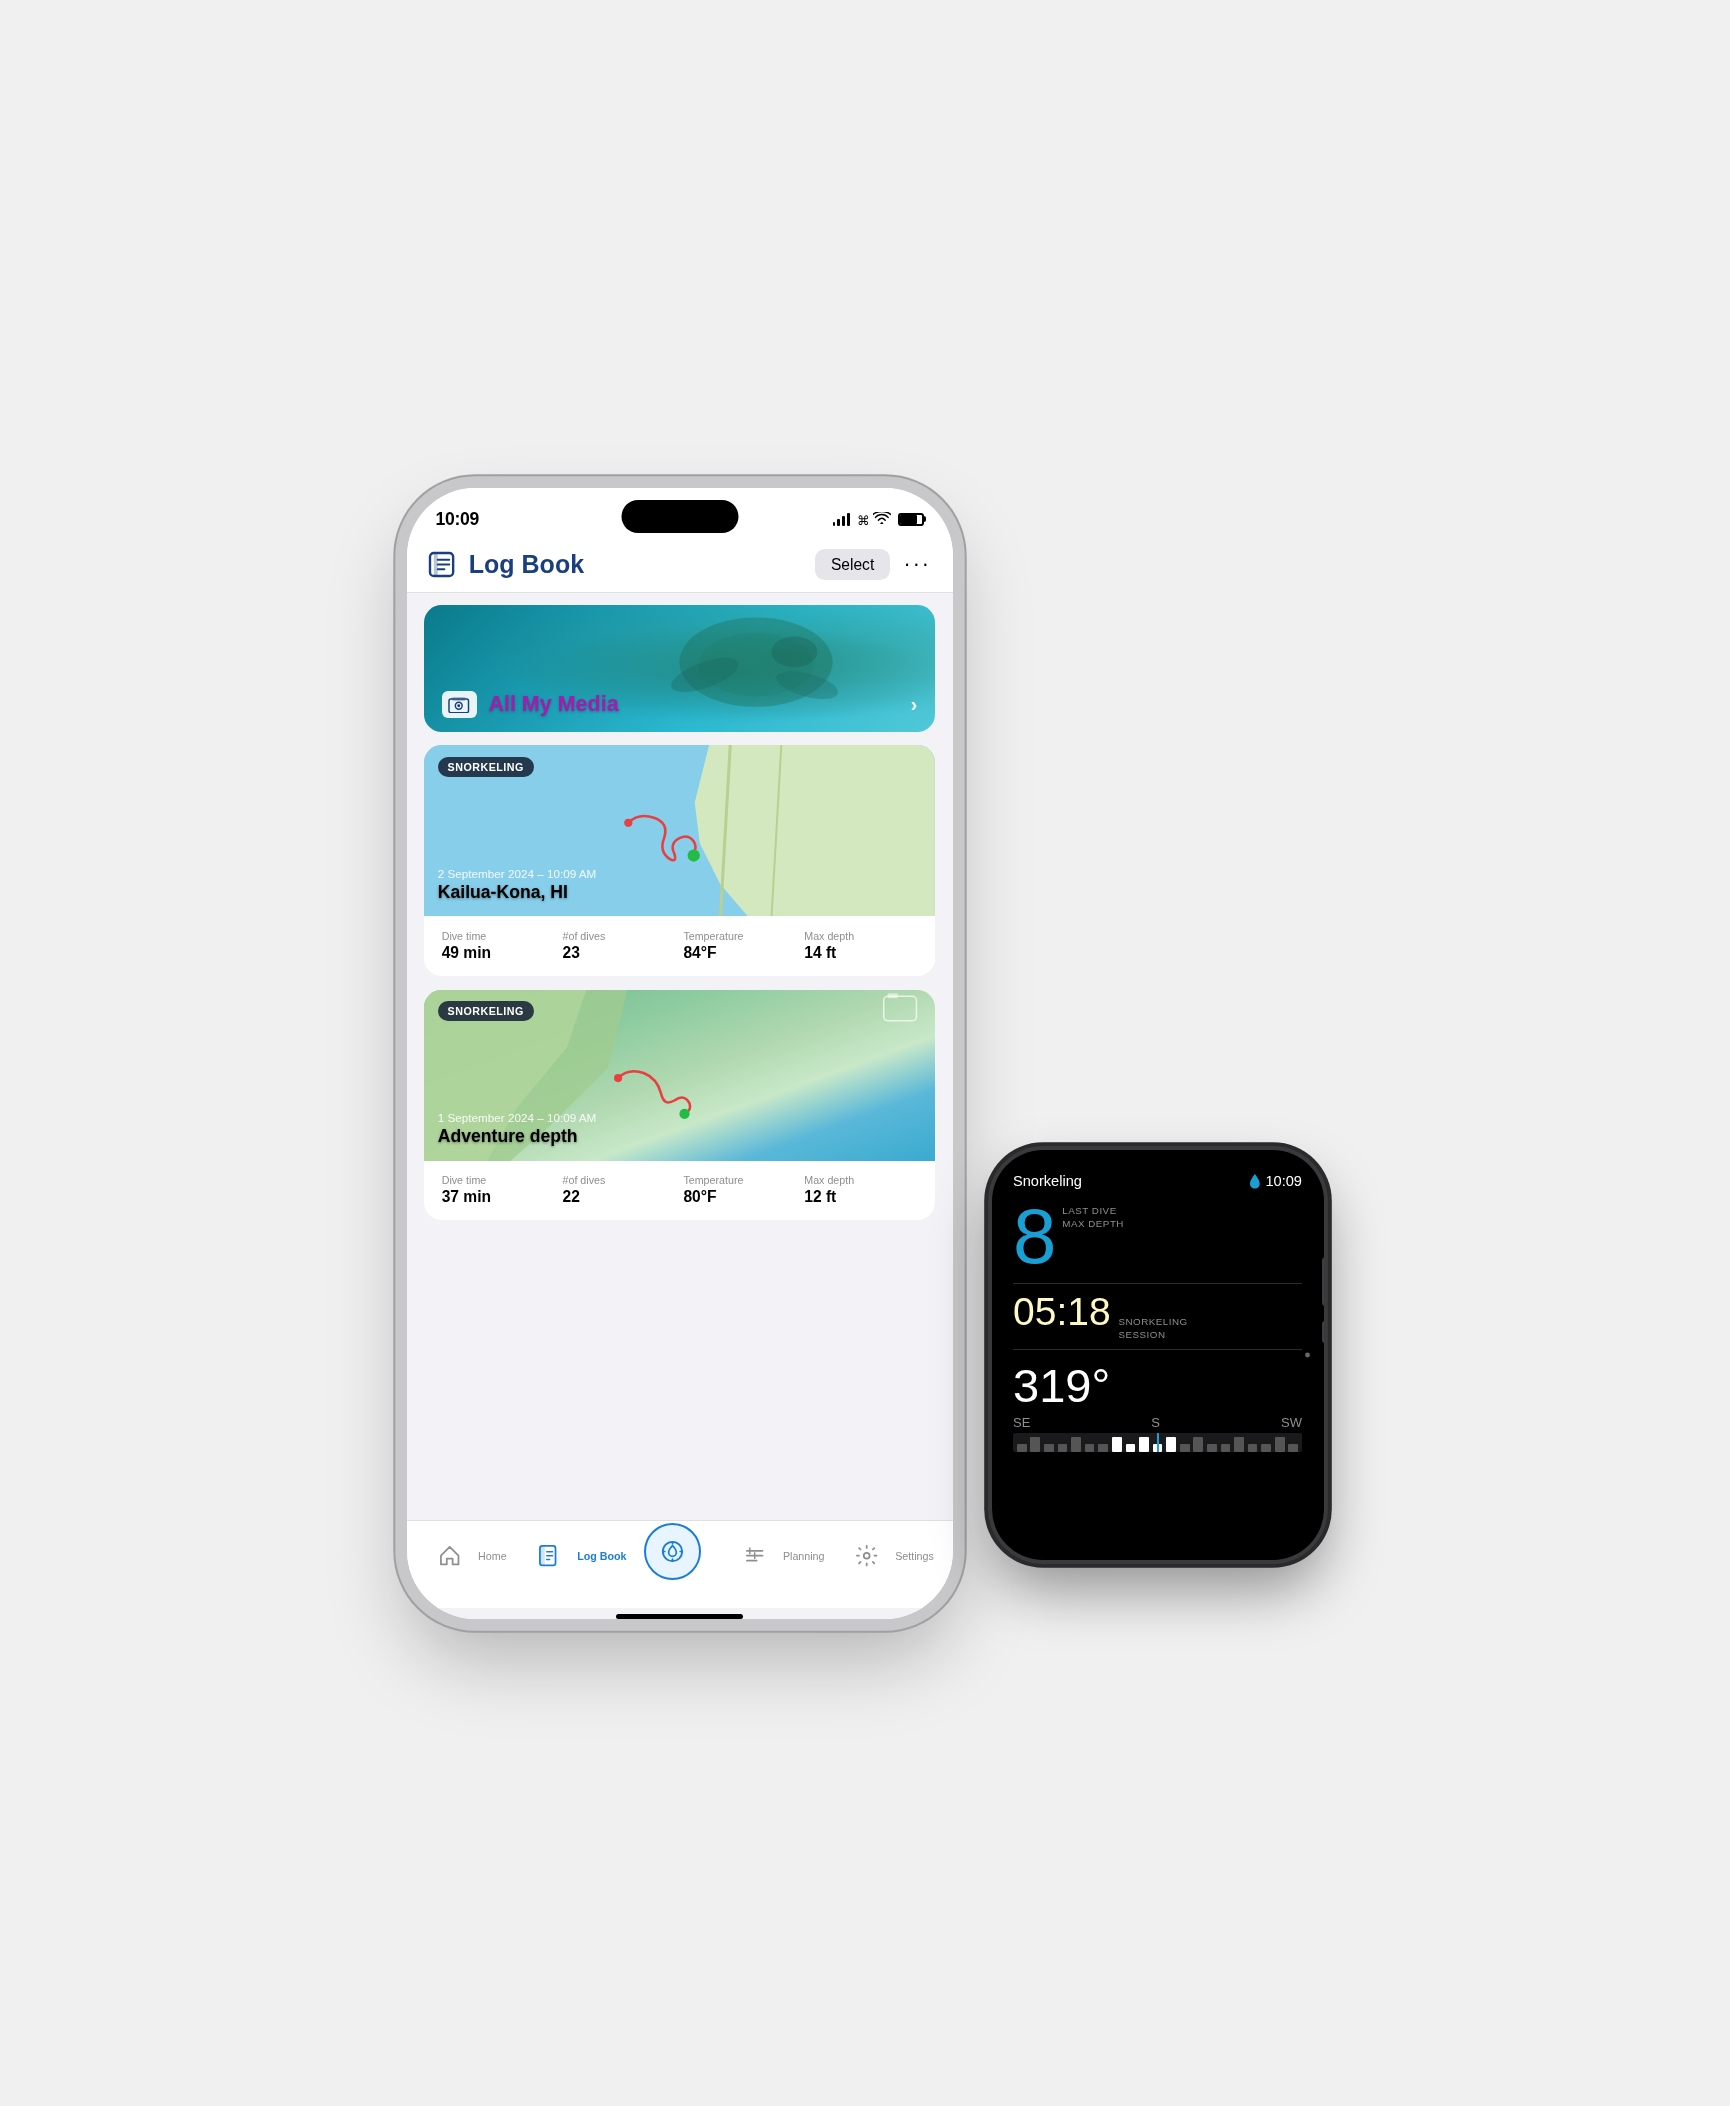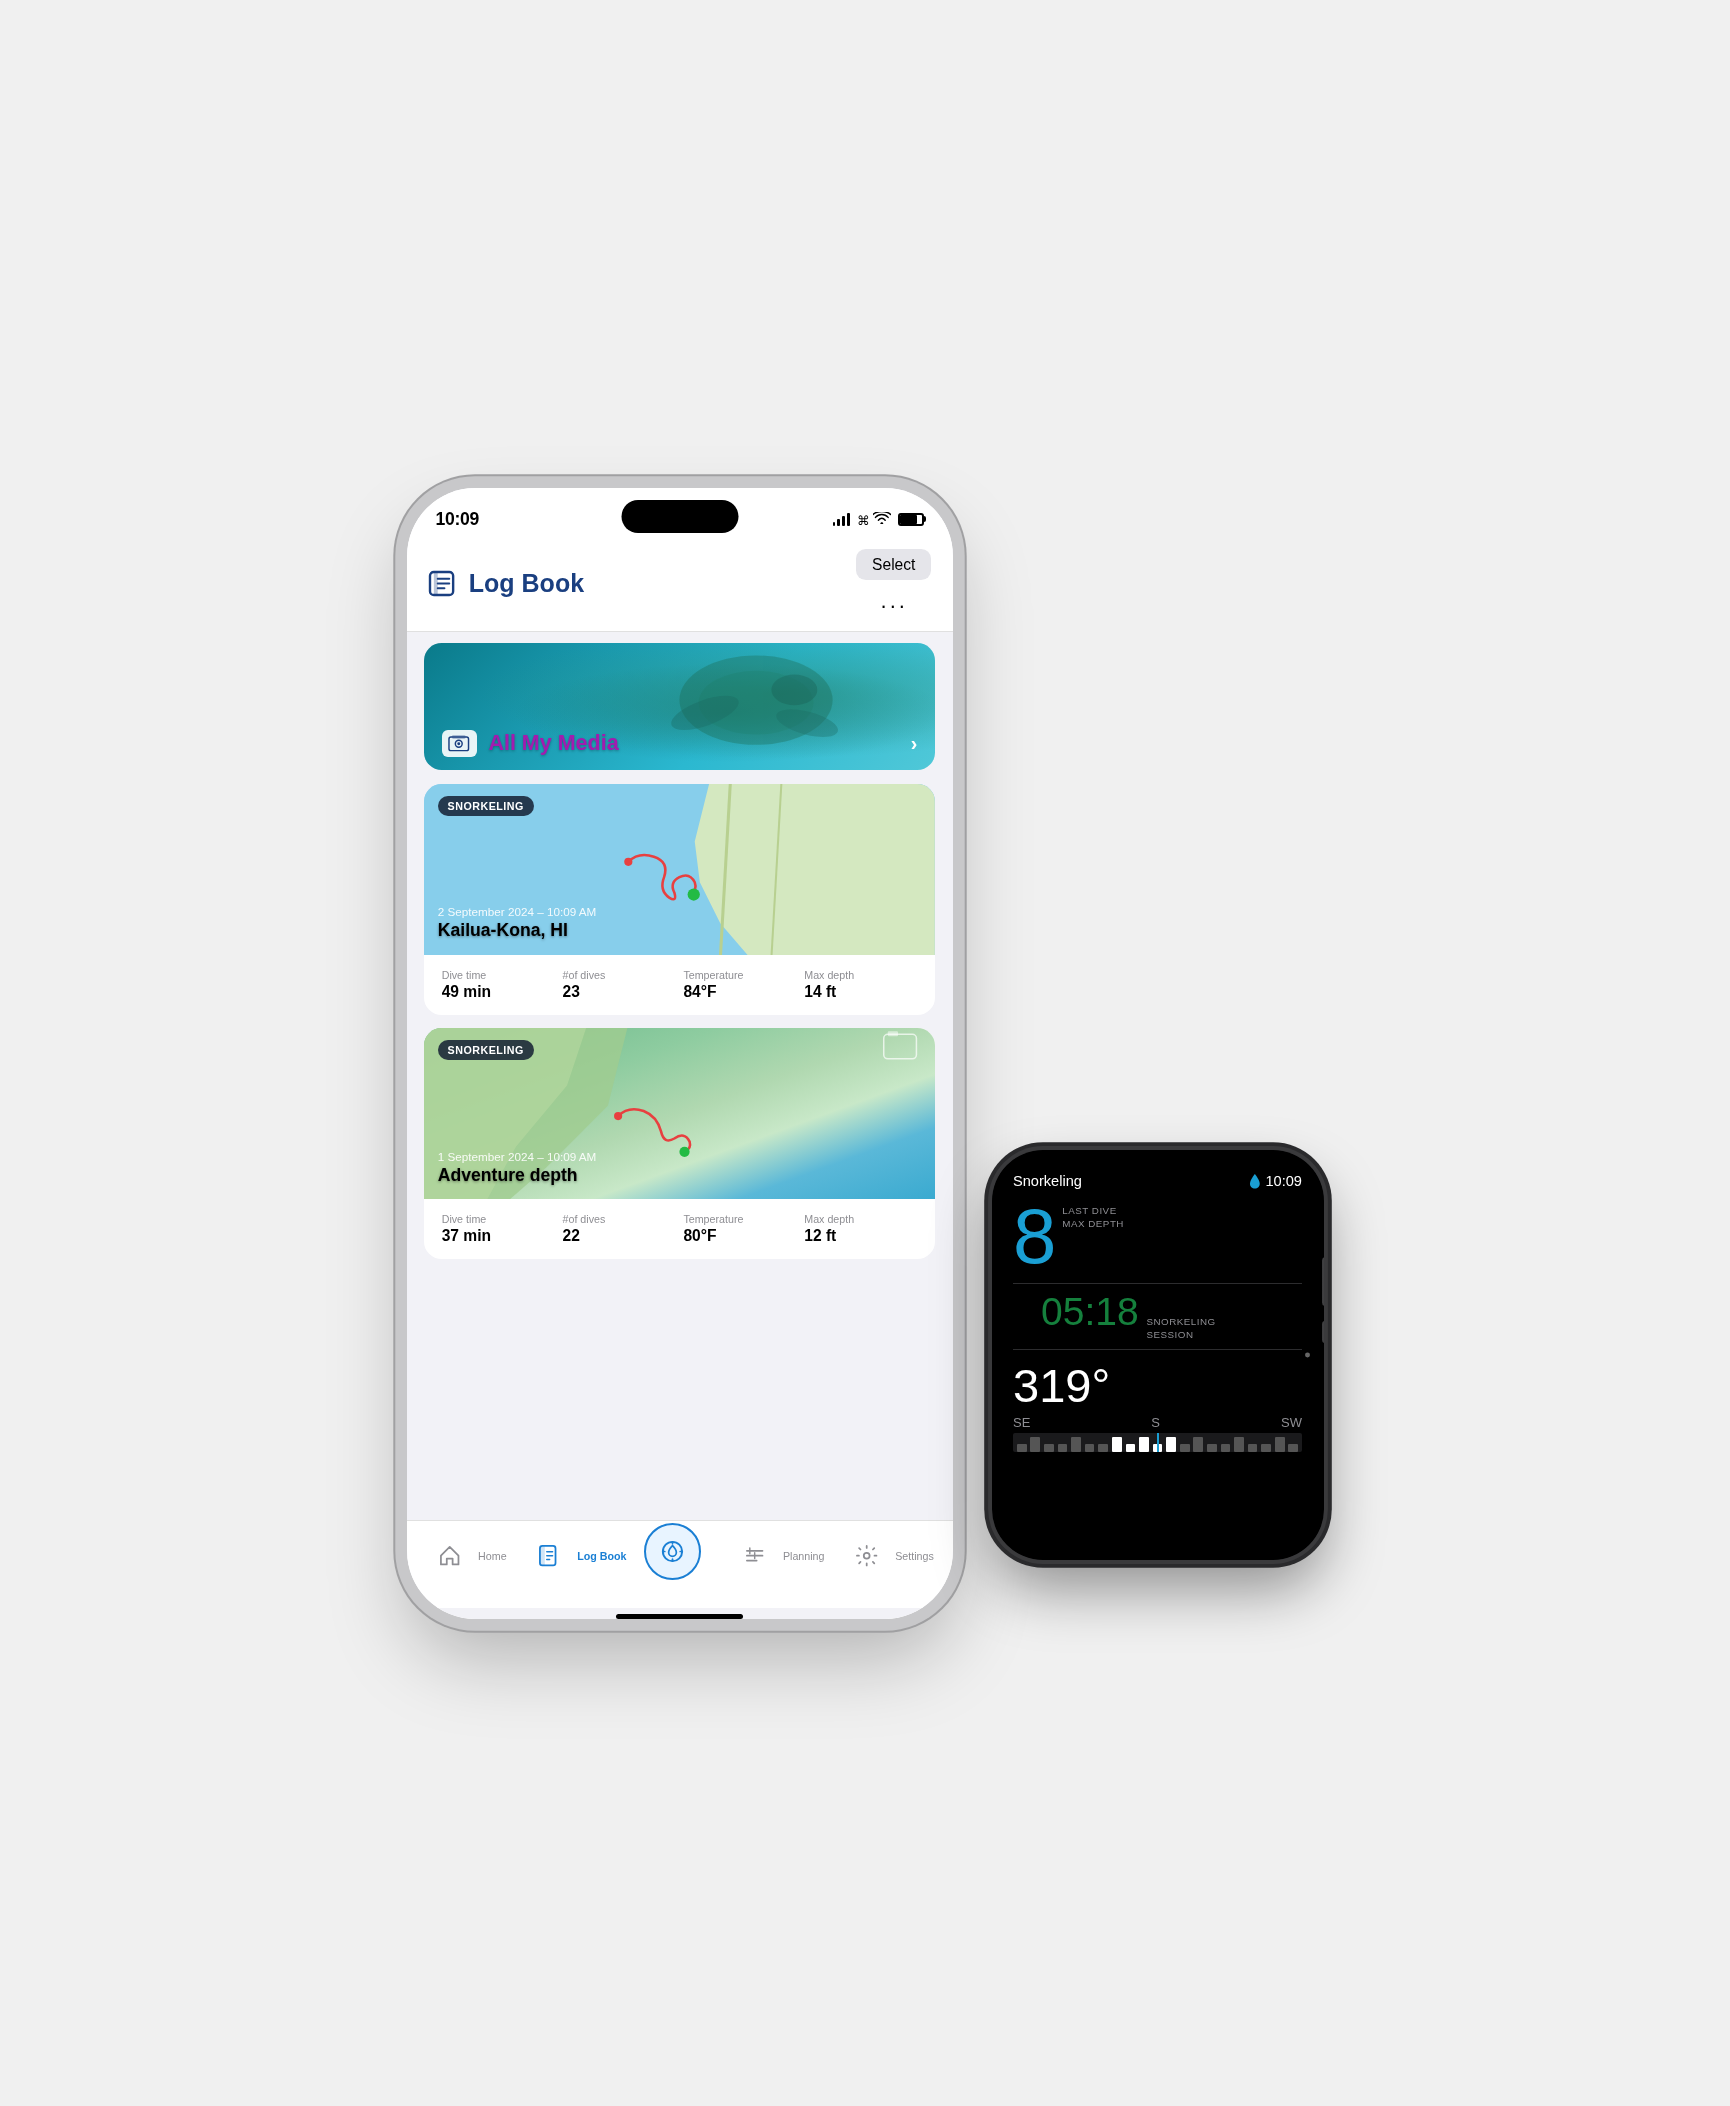--- a/index.html
+++ b/index.html
@@ -143,21 +143,20 @@
     }
     .nav-title {
       font-size: 25px;
       font-weight: 700;
       color: #1a3f80;
     }
     .nav-actions {
       display: flex;
       align-items: center;
       gap: 13.7px;
-      flex-direction: column;
     }
     .select-btn {
       background: #e5e5ea;
       border: none;
       border-radius: 9.8px;
       padding: 6.8px 15.6px;
       font-size: 15.6px;
       color: #000;
       font-weight: 500;
       cursor: pointer;
@@ -476,23 +475,22 @@
     }
 
     .watch-session-row {
       display: flex;
       align-items: baseline;
       gap: 7.8px;
     }
     .watch-session-time {
       font-size: 39px;
       font-weight: 400;
-      color: #15803d;
+      color: #fef9c3;
       line-height: 1;
-      margin-left: 28px;
     }
 
     .watch-compass-section {
       margin-top: 3.9px;
     }
     .watch-heading {
       font-size: 47px;
       font-weight: 300;
       color: #fff;
       line-height: 1;

